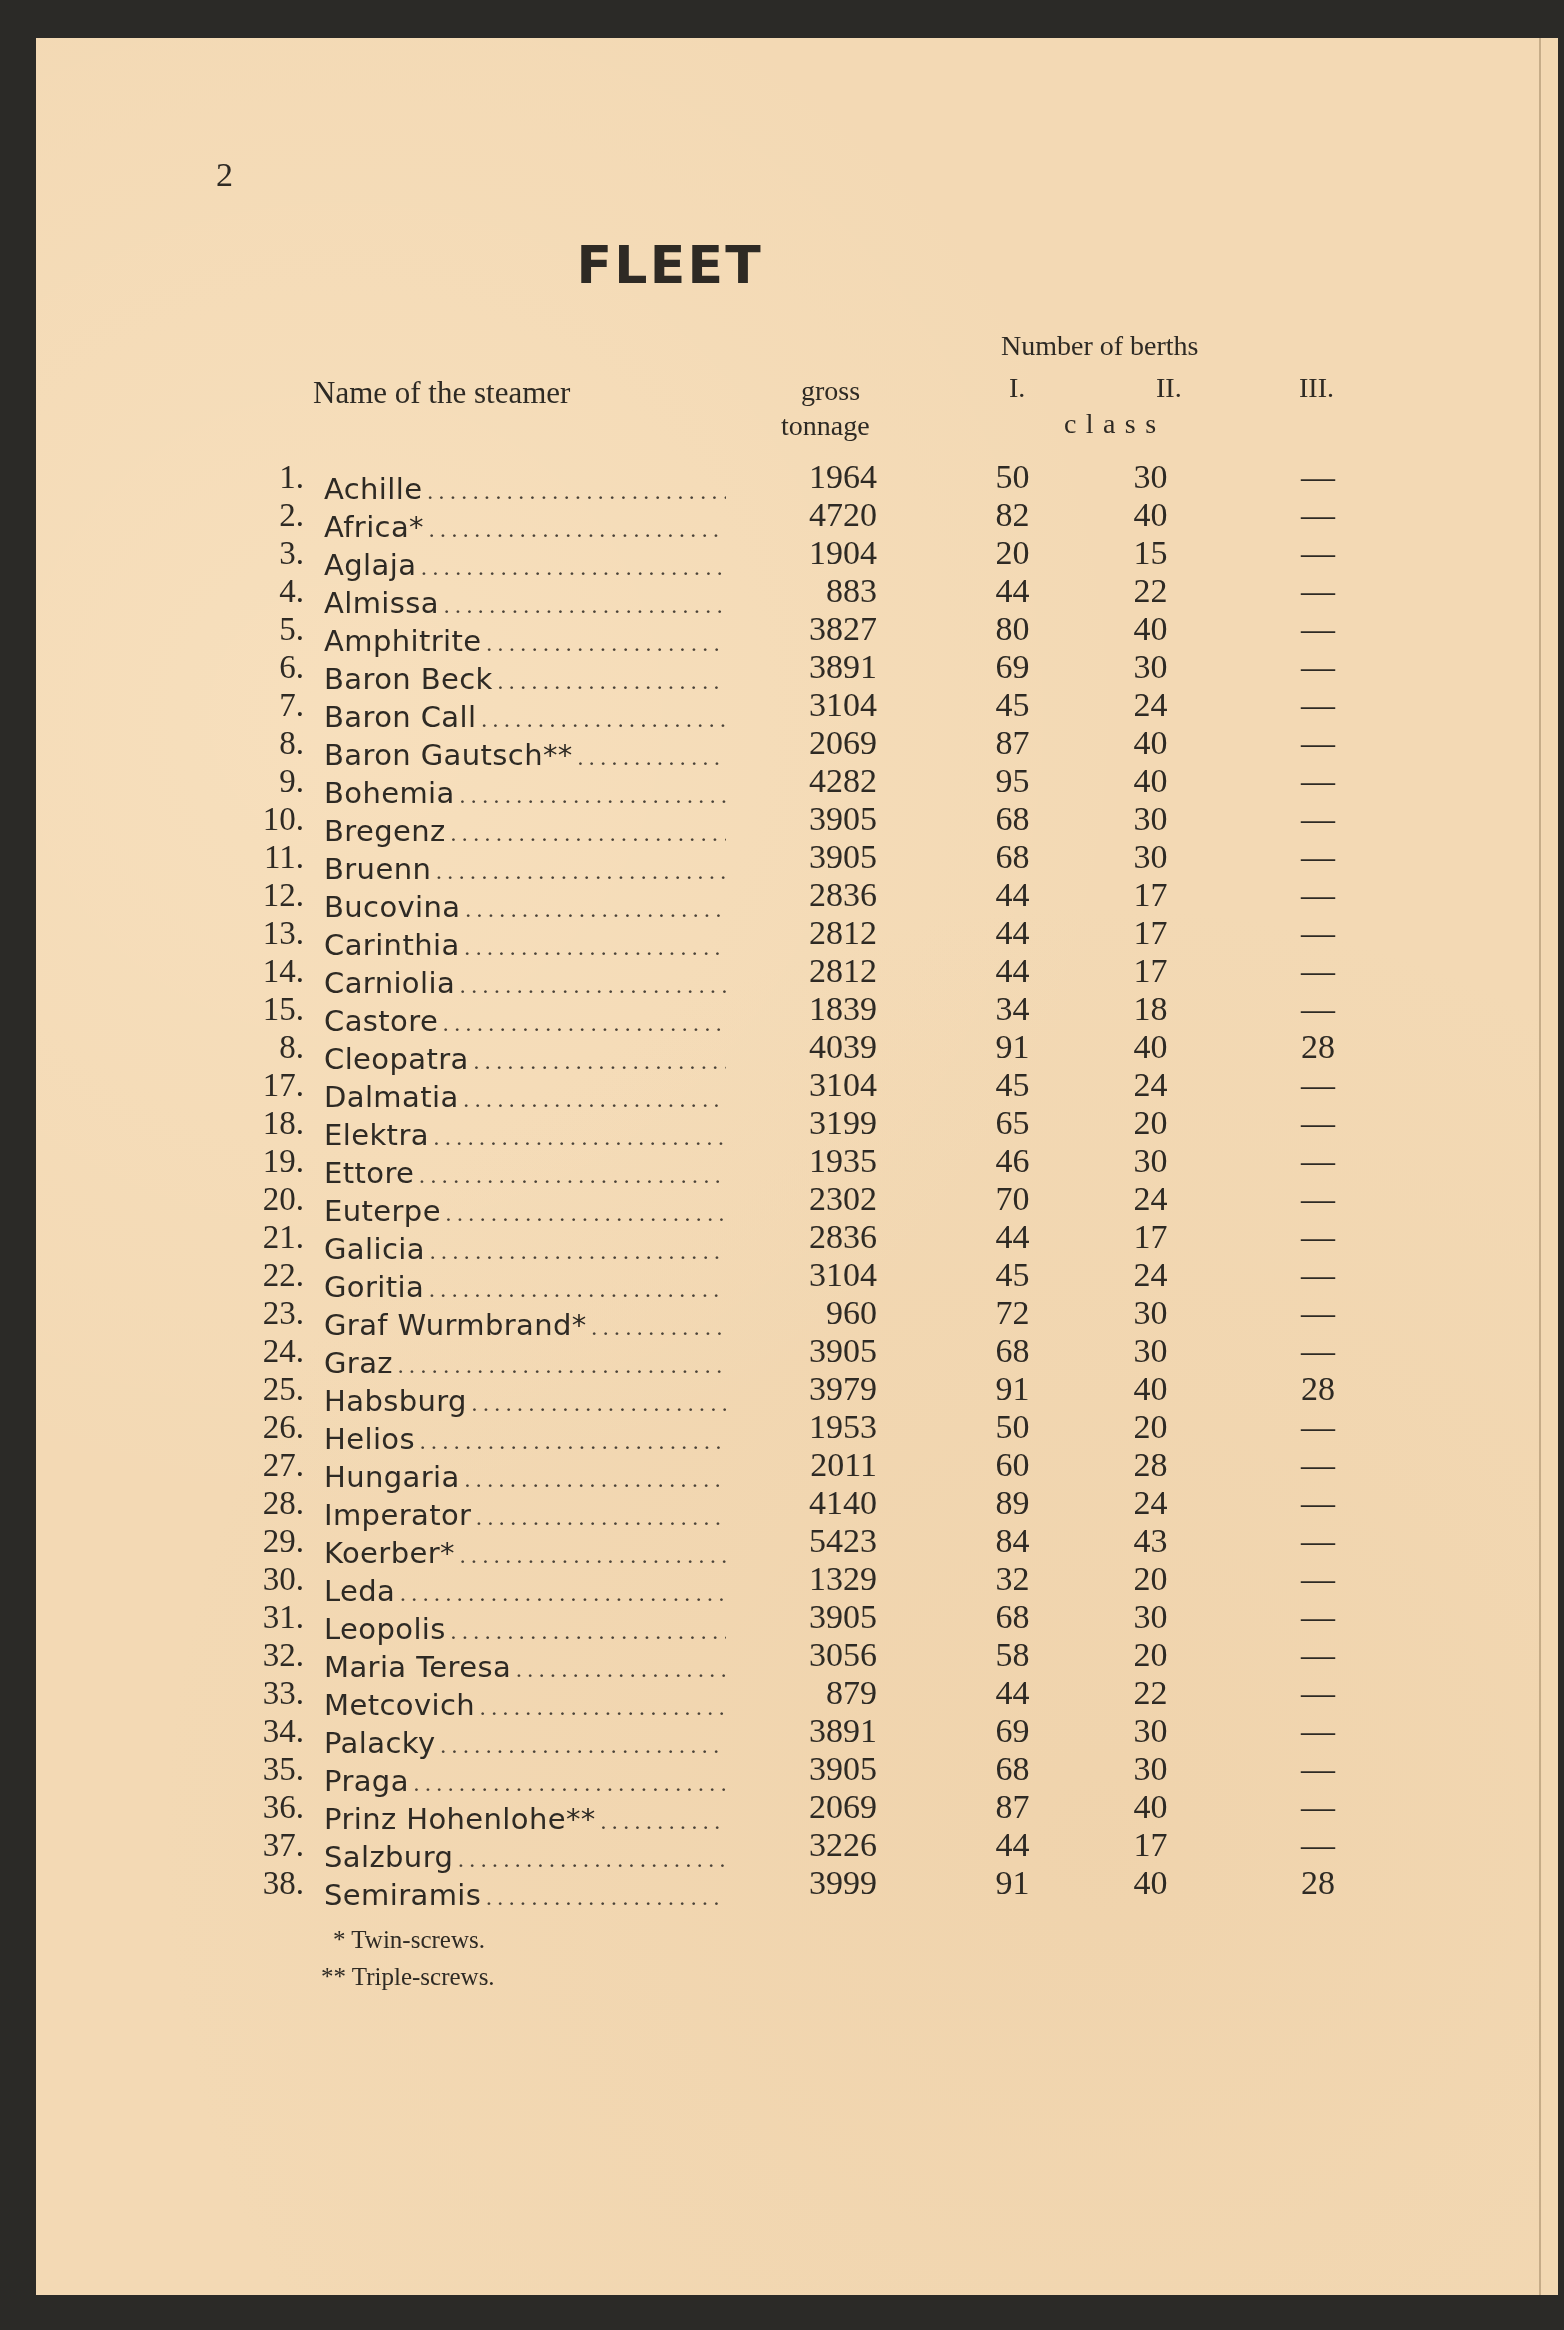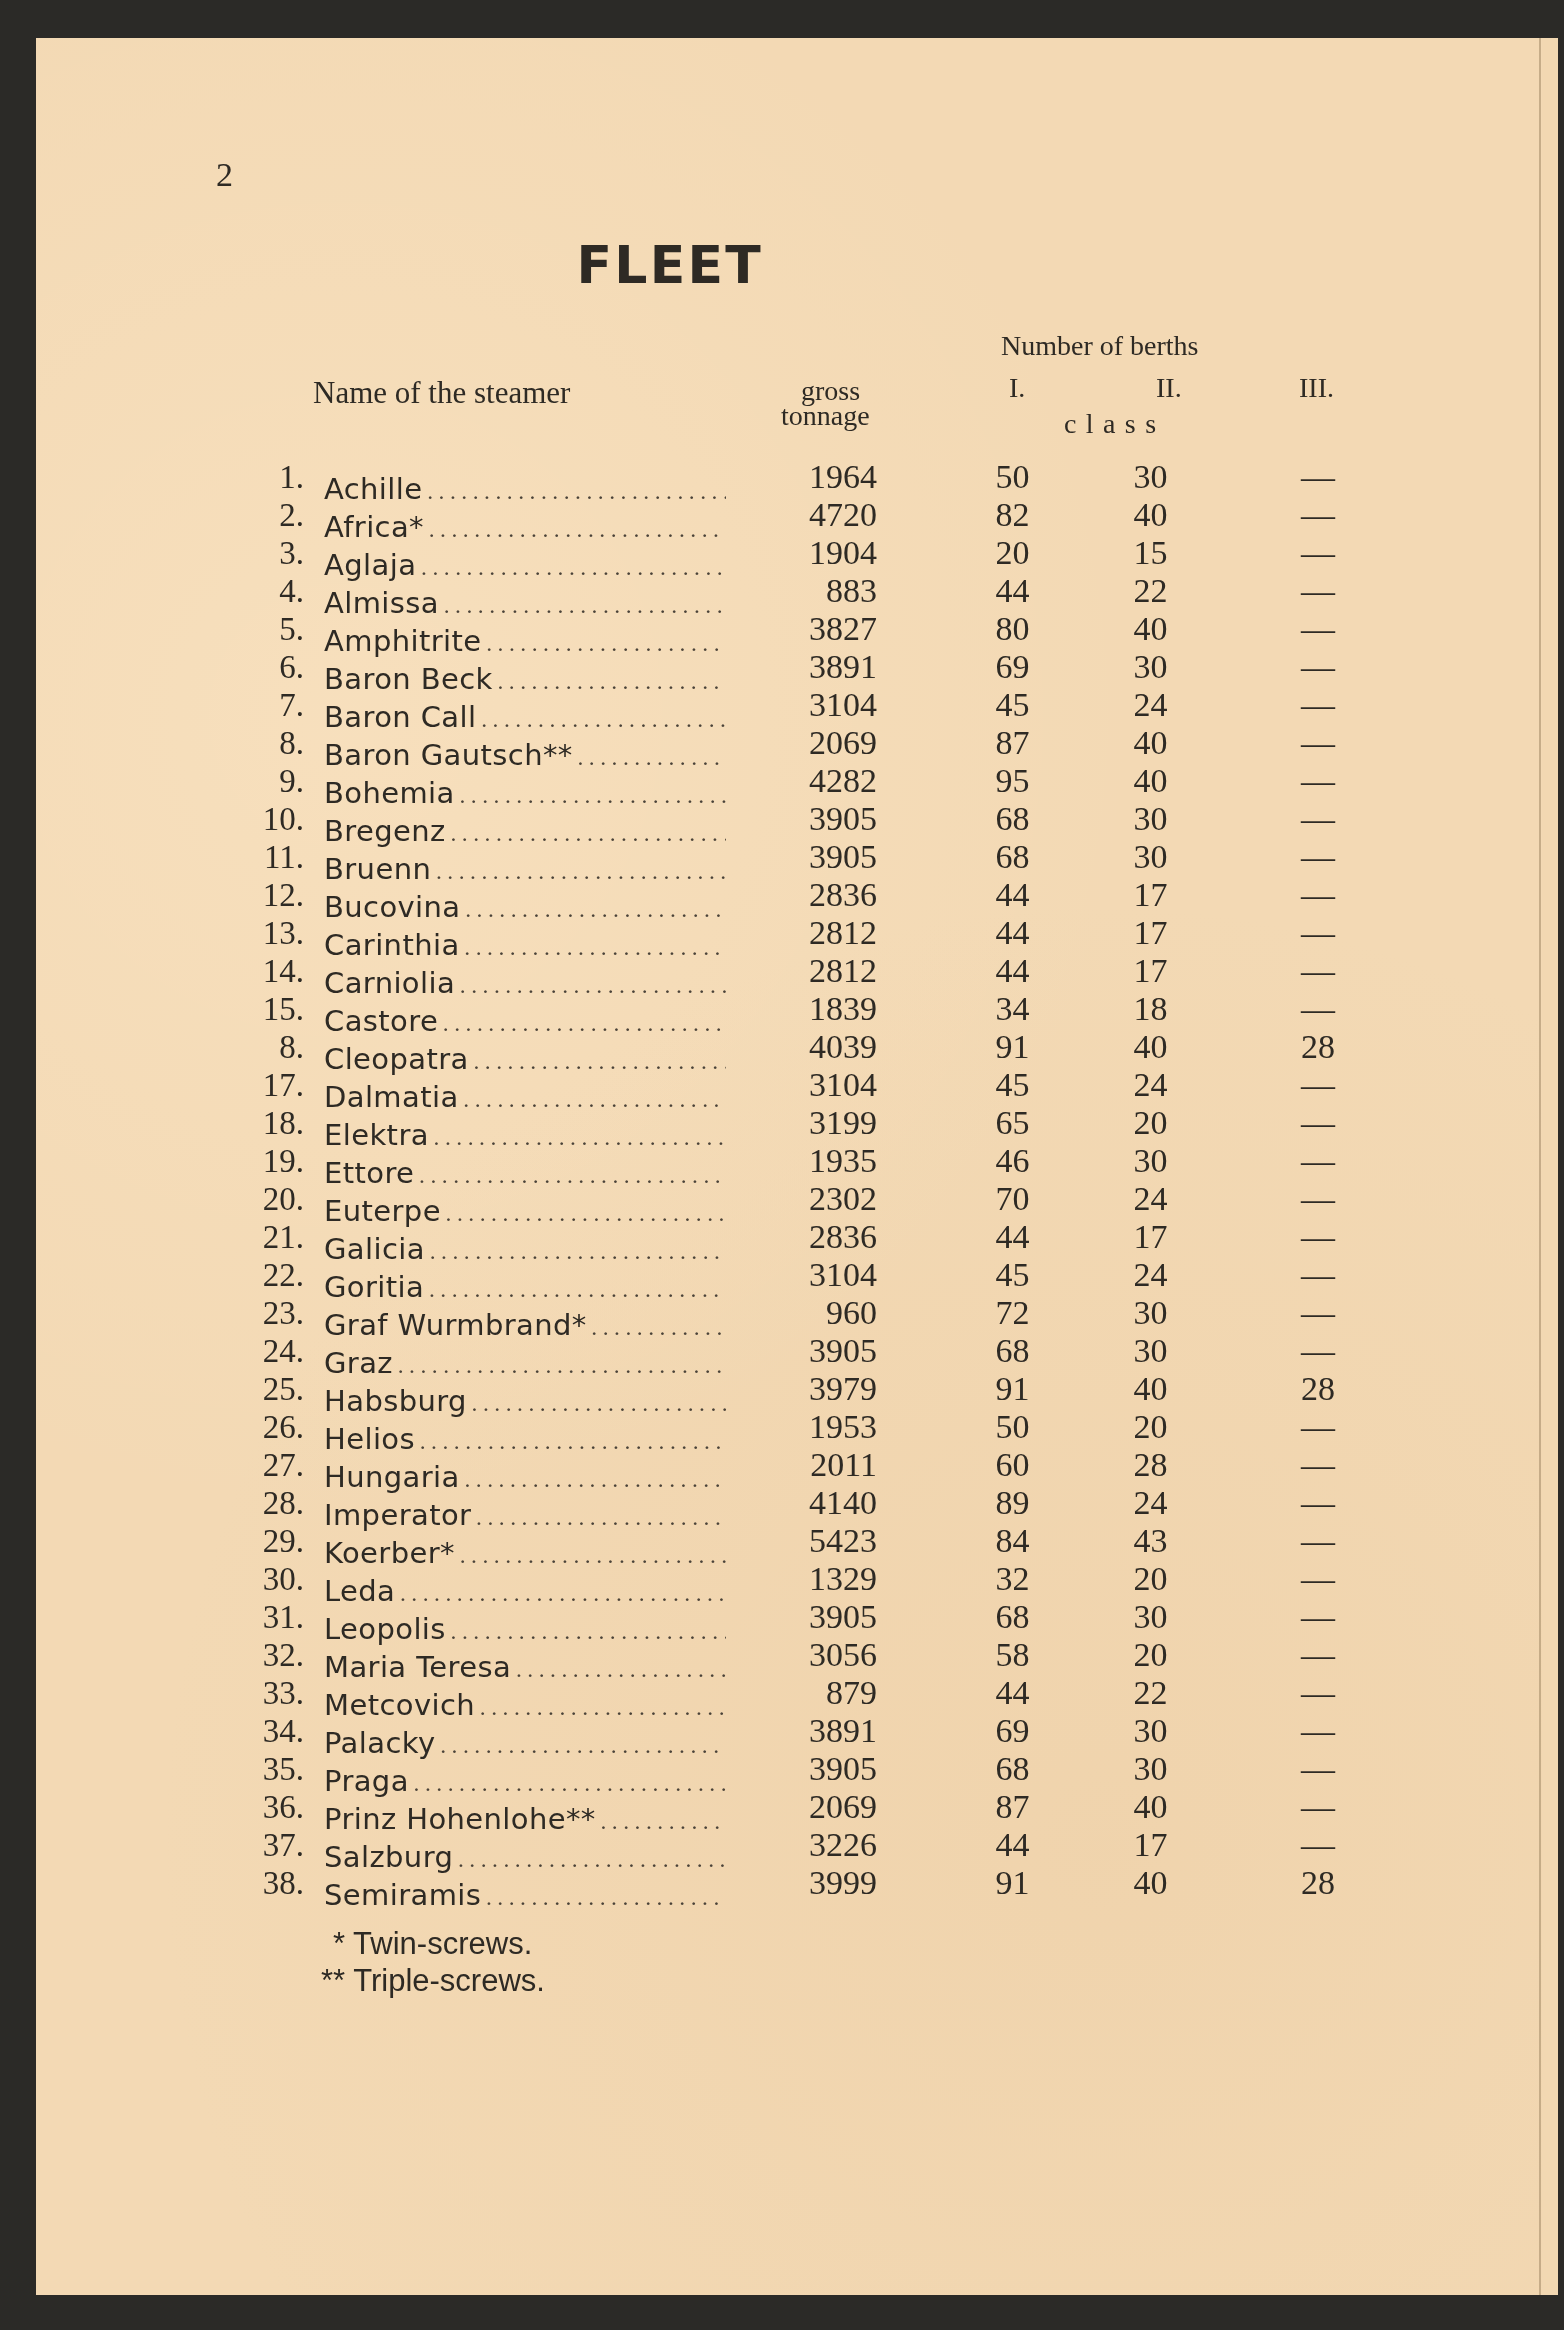--- a/index.html
+++ b/index.html
@@ -55,21 +55,21 @@
       font-family: "Liberation Serif", serif;
       font-size: 28px;
       white-space: nowrap;
     }
     .hdr-name { left: 313px; top: 375px; font-size: 31px; }
     .hdr-berths { left: 1001px; top: 330px; }
     .hdr-gross { left: 801px; top: 375px; }
     .hdr-c1 { left: 1009px; top: 372px; }
     .hdr-c2 { left: 1156px; top: 372px; }
     .hdr-c3 { left: 1299px; top: 372px; }
-    .hdr-tonnage { left: 781px; top: 400px; }
+    .hdr-tonnage { left: 781px; top: 410px; }
     .hdr-class { left: 1064px; top: 408px; letter-spacing: 9.4px; }
 
     .rows {
       position: absolute;
       left: 0; top: 458px;
       width: 1564px;
     }
     .row {
       position: relative;
       height: 38px;
@@ -116,22 +116,22 @@
       font-family: "Liberation Serif", serif;
       font-size: 34px;
     }
     .row .gross { left: 782px; width: 95px; }
     .row .c1 { left: 978px; width: 69px; text-align: center; }
     .row .c2 { left: 1116px; width: 69px; text-align: center; }
     .row .c3 { left: 1283px; width: 70px; text-align: center; }
 
     .footnote {
       position: absolute;
-      font-family: Liberation Sans, sans-serif;
-      font-size: 31px;
+      font-family: Liberation Serif, serif;
+      font-size: 25px;
       white-space: nowrap;
     }
     .fn1 { left: 333px; top: 1926px; }
     .fn2 { left: 321px; top: 1963px; }
   </style>
 </head>
 <body>
 
 <div class="page">
   <div class="next-page-edge"></div>

